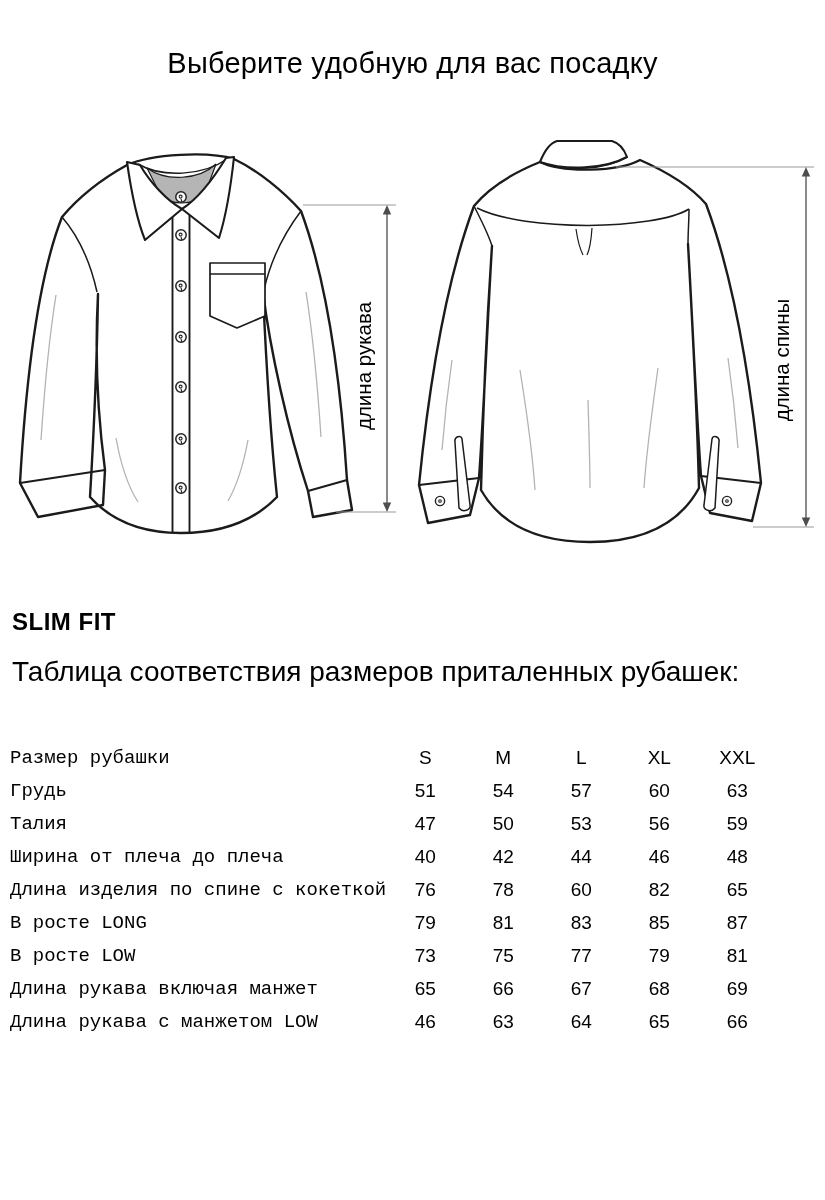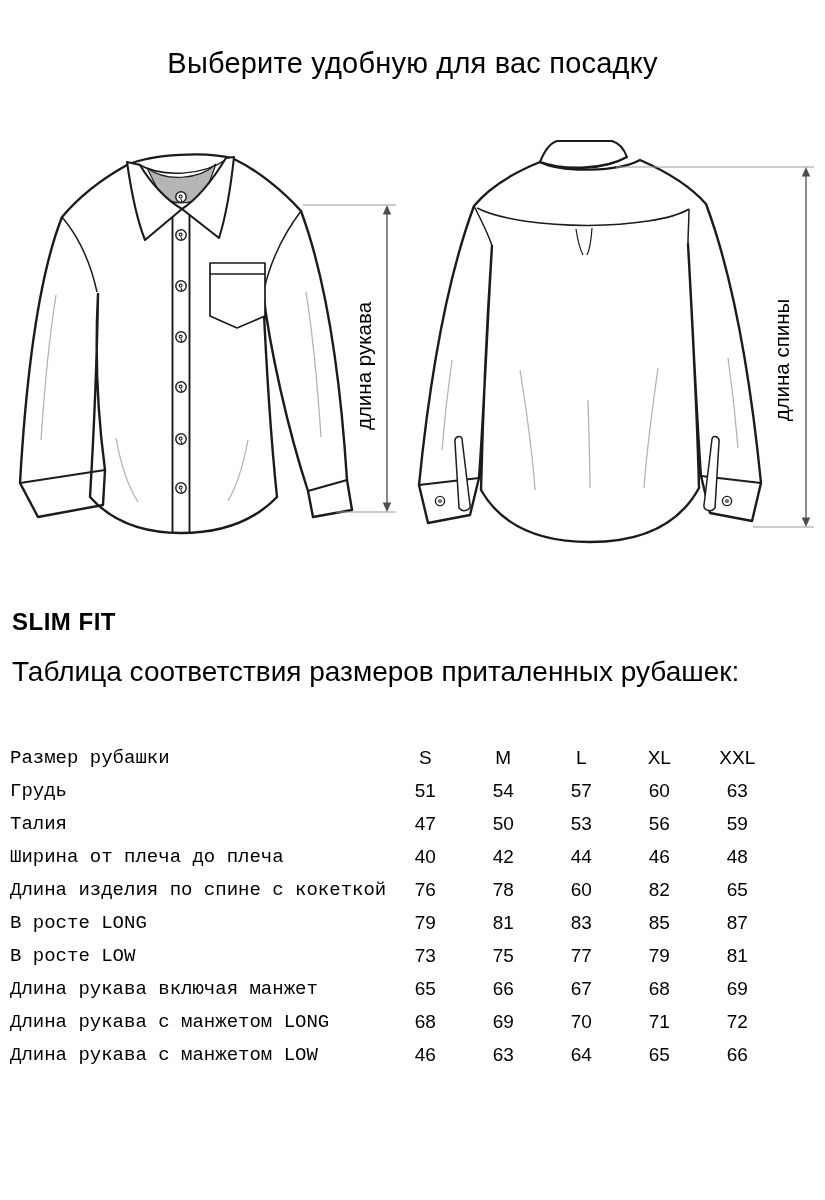--- a/index.html
+++ b/index.html
@@ -254,28 +254,20 @@
       </tr>
       <tr>
         <td class="lbl">Длина рукава включая манжет</td>
         <td class="val">65</td>
         <td class="val">66</td>
         <td class="val">67</td>
         <td class="val">68</td>
         <td class="val">69</td>
       </tr>
       <tr>
-        <td class="lbl">Длина рукава с манжетом LONG</td>
-        <td class="val">68</td>
-        <td class="val">69</td>
-        <td class="val">70</td>
-        <td class="val">71</td>
-        <td class="val">72</td>
-      </tr>
-      <tr>
         <td class="lbl">Длина рукава с манжетом LOW</td>
         <td class="val">46</td>
         <td class="val">63</td>
         <td class="val">64</td>
         <td class="val">65</td>
         <td class="val">66</td>
       </tr>
     </tbody>
   </table>
 </div>

